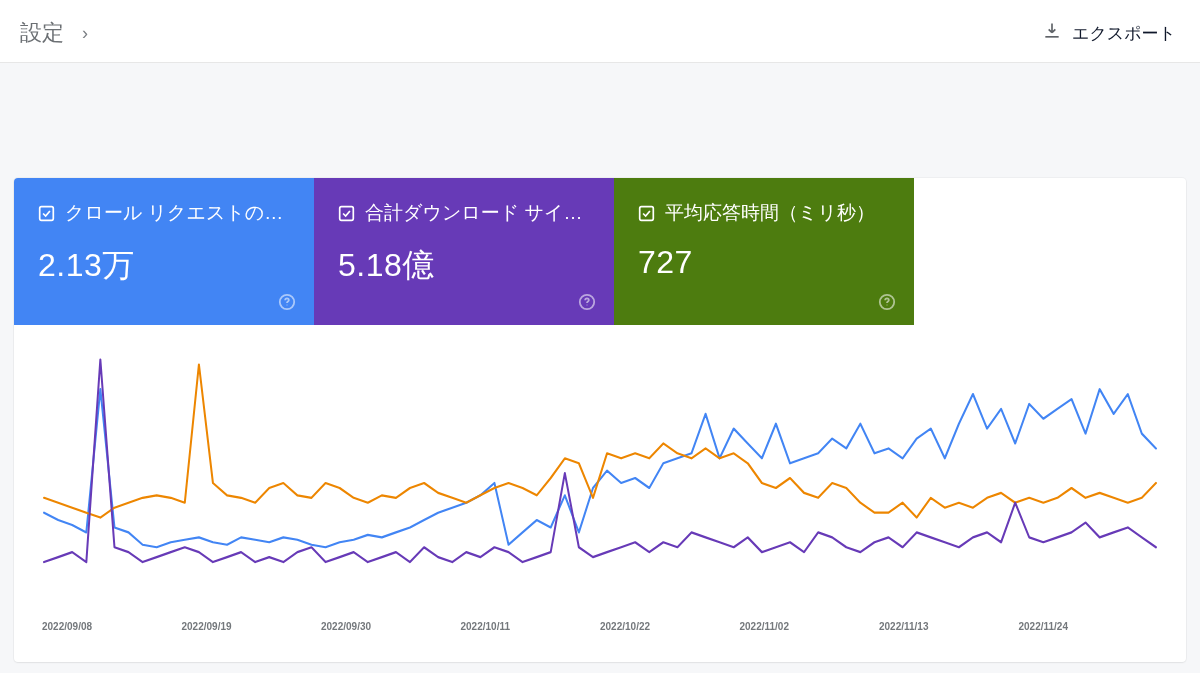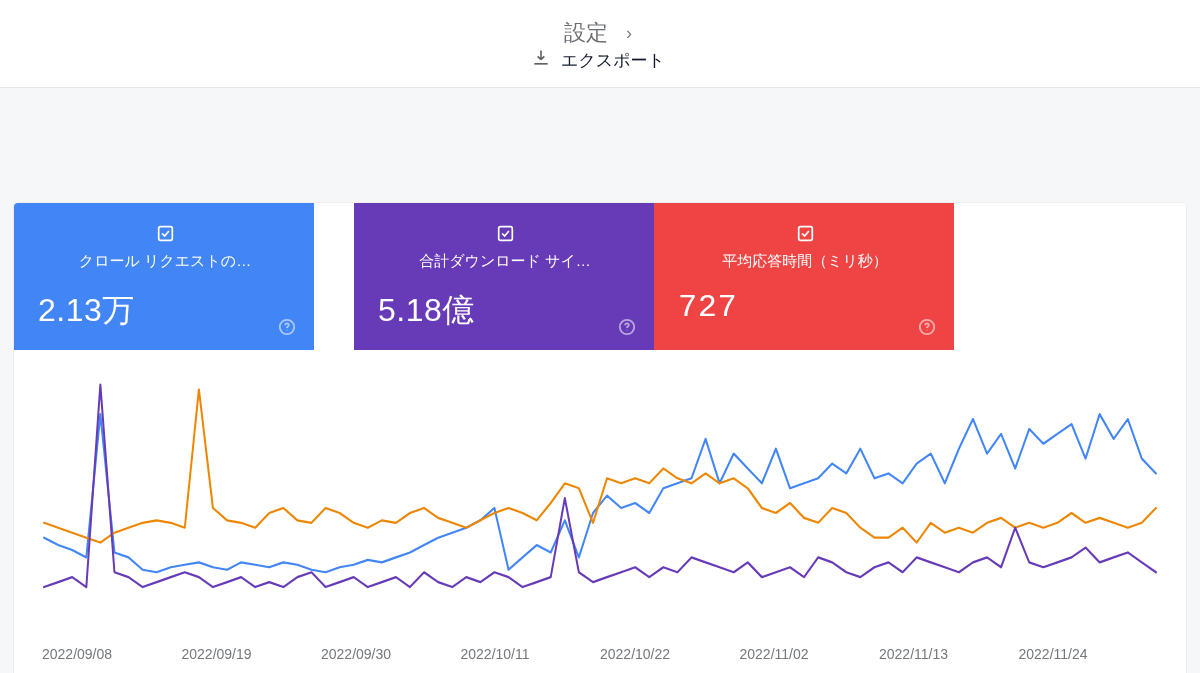--- a/index.html
+++ b/index.html
@@ -13,21 +13,20 @@
   }
 
   
   .header {
     display: flex;
     align-items: center;
     justify-content: space-between;
     padding: 18px 24px 14px 20px;
     background: #fff;
     border-bottom: 1px solid #e7e7e7;
-    flex-direction: column;
   }
   .breadcrumb {
     display: flex;
     align-items: center;
     gap: 18px;
     font-size: 22px;
     color: #6b6f73;
   }
   .breadcrumb a { color: #6b6f73; text-decoration: none; }
   .chev { color: #7b7f84; font-size: 18px; }
@@ -57,30 +56,29 @@
     display: flex;
     height: 147px;
   }
   .tile {
     width: 300px;
     padding: 22px 22px 0 24px;
     color: #fff;
     position: relative;
   }
   .tile-blue   { background: #4285f4; }
-  .tile-purple { background: #673ab7; margin-left: 40px; }
-  .tile-orange { background: #ef4444; font-family: Liberation Mono, monospace; }
+  .tile-purple { background: #673ab7; }
+  .tile-orange { background: #4d7c0f; }
   .tile-head {
     display: flex;
     align-items: center;
     gap: 10px;
-    font-size: 15px;
+    font-size: 19px;
     white-space: nowrap;
     overflow: hidden;
-    flex-direction: column;
   }
   .tile-head span.label {
     overflow: hidden;
     text-overflow: ellipsis;
   }
   .tile-head svg.check { width: 17px; height: 17px; fill: none; stroke: #fff; stroke-width: 2; flex-shrink:0;}
   .tile-val {
     font-size: 32px;
     font-weight: 400;
     margin-top: 18px;
@@ -101,22 +99,23 @@
     padding: 28px 0 30px 0;
   }
   svg.chart {
     display: block;
     width: 100%;
     height: 260px;
   }
   .axis-labels {
     display: flex;
     padding: 8px 28px 0 28px;
-    font-size: 14px;
+    font-size: 10px;
     color: #74787c;
+    font-weight: bold;
   }
   .axis-labels span {
     flex: 1;
     text-align: left;
   }
 </style>
 </head>
 <body>
 
 <div class="header">

